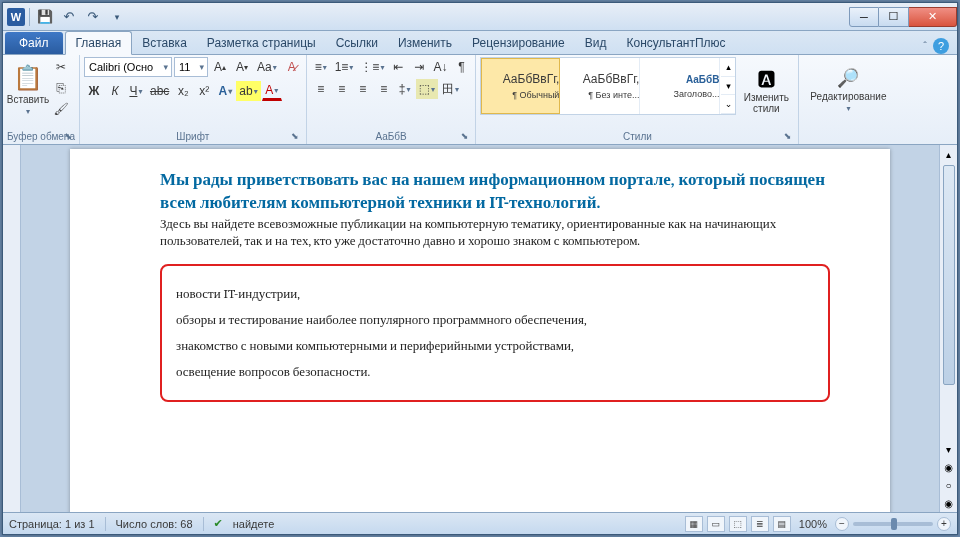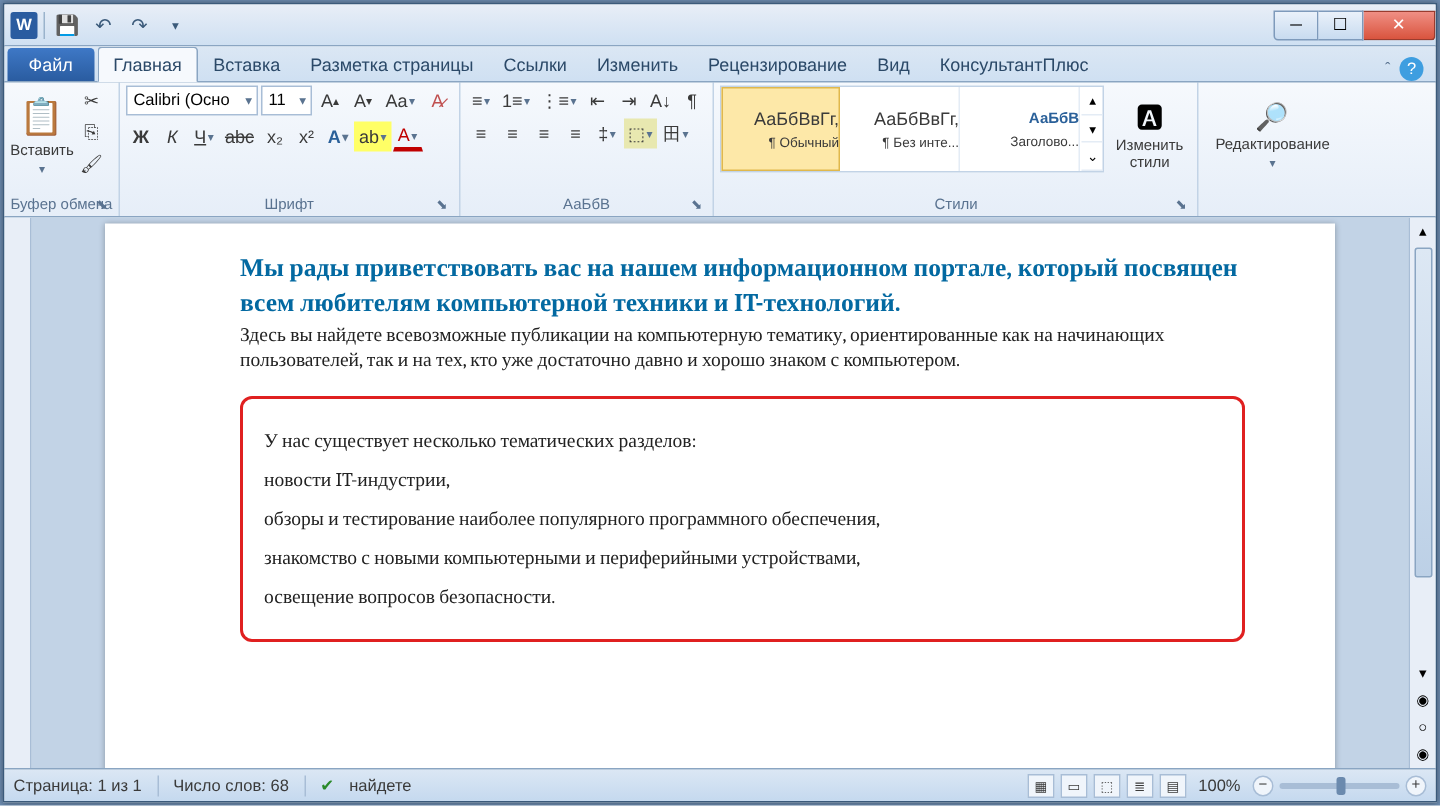--- a/index.html
+++ b/index.html
@@ -218,21 +218,20 @@
 
   </div>
 
   <div class="doc-area">
     <div class="ruler-v"></div>
     <div class="doc-scroll">
       <div class="page">
         <p class="heading">Мы рады приветствовать вас на нашем информационном портале, который посвящен всем любителям компьютерной техники и IT-технологий.</p>
         <p class="para">Здесь вы найдете всевозможные публикации на компьютерную тематику, ориентированные как на начинающих пользователей, так и на тех, кто уже достаточно давно и хорошо знаком с компьютером.</p>
         <div class="red-box">
-          <p>У нас существует несколько тематических разделов:</p>
           <p>новости IT-индустрии,</p>
           <p>обзоры и тестирование наиболее популярного программного обеспечения,</p>
           <p>знакомство с новыми компьютерными и периферийными устройствами,</p>
           <p>освещение вопросов безопасности.</p>
         </div>
       </div>
     </div>
     <div class="scroll-v">
       <div class="arrow">▴</div>
       <div class="thumb"></div>

